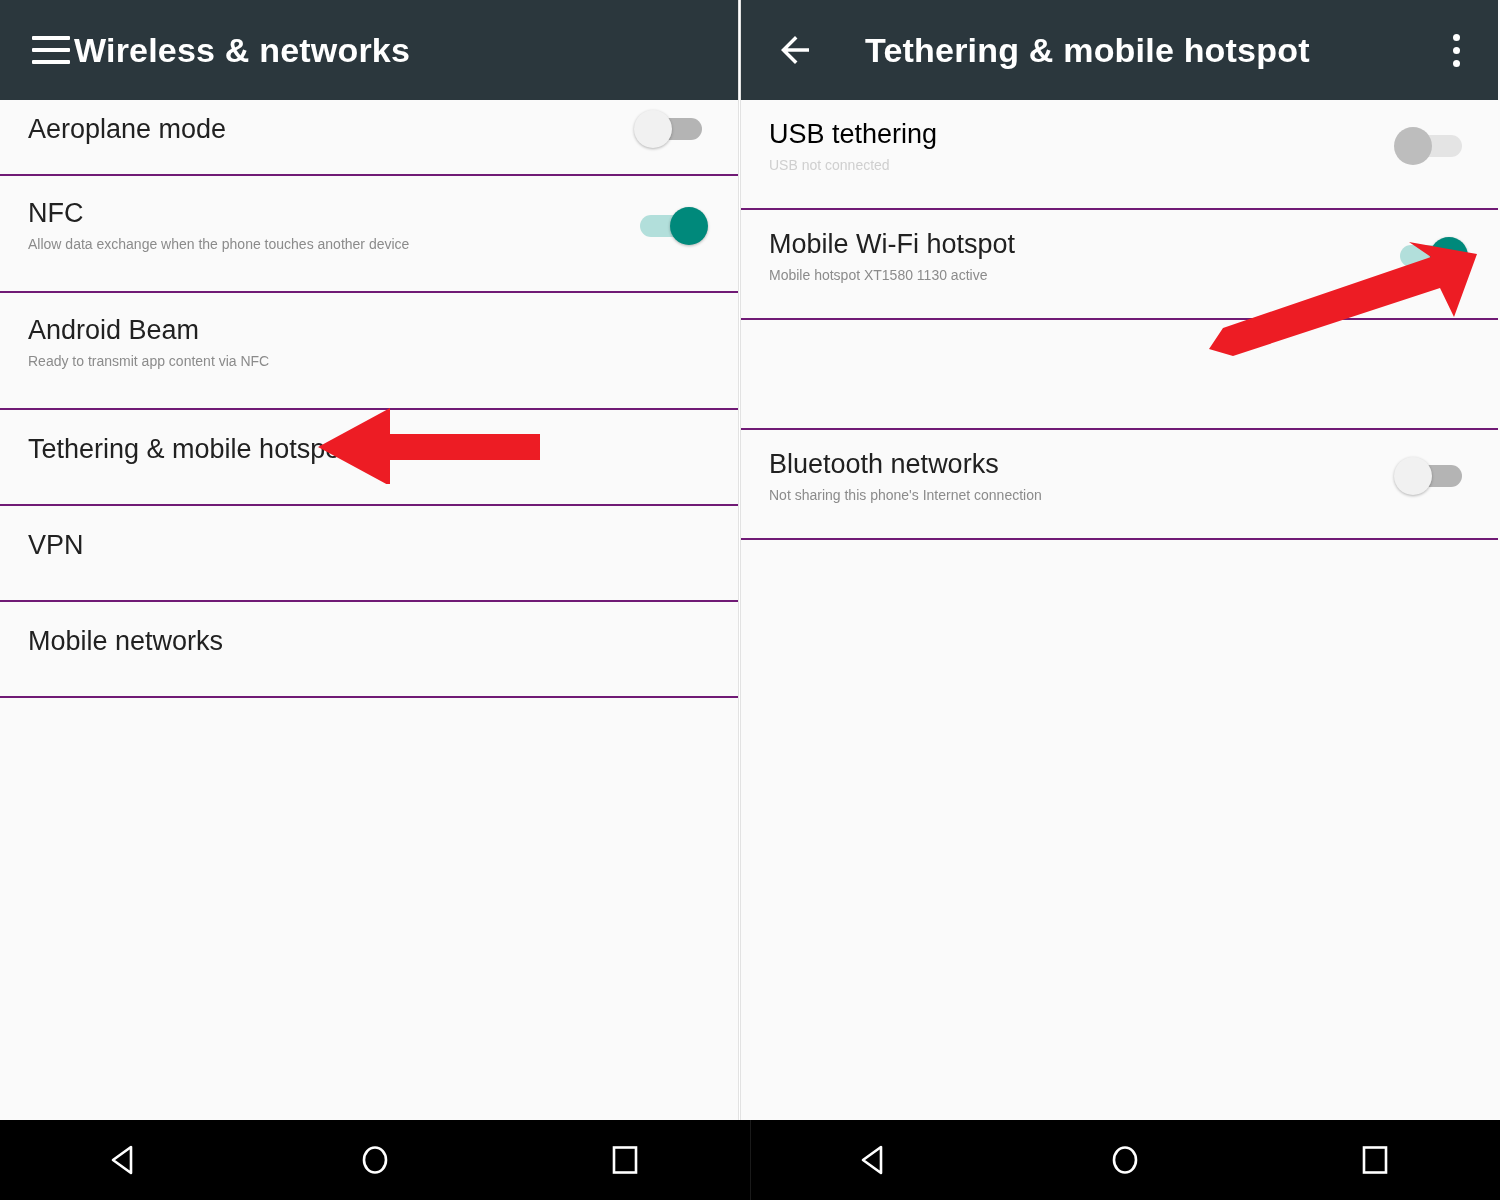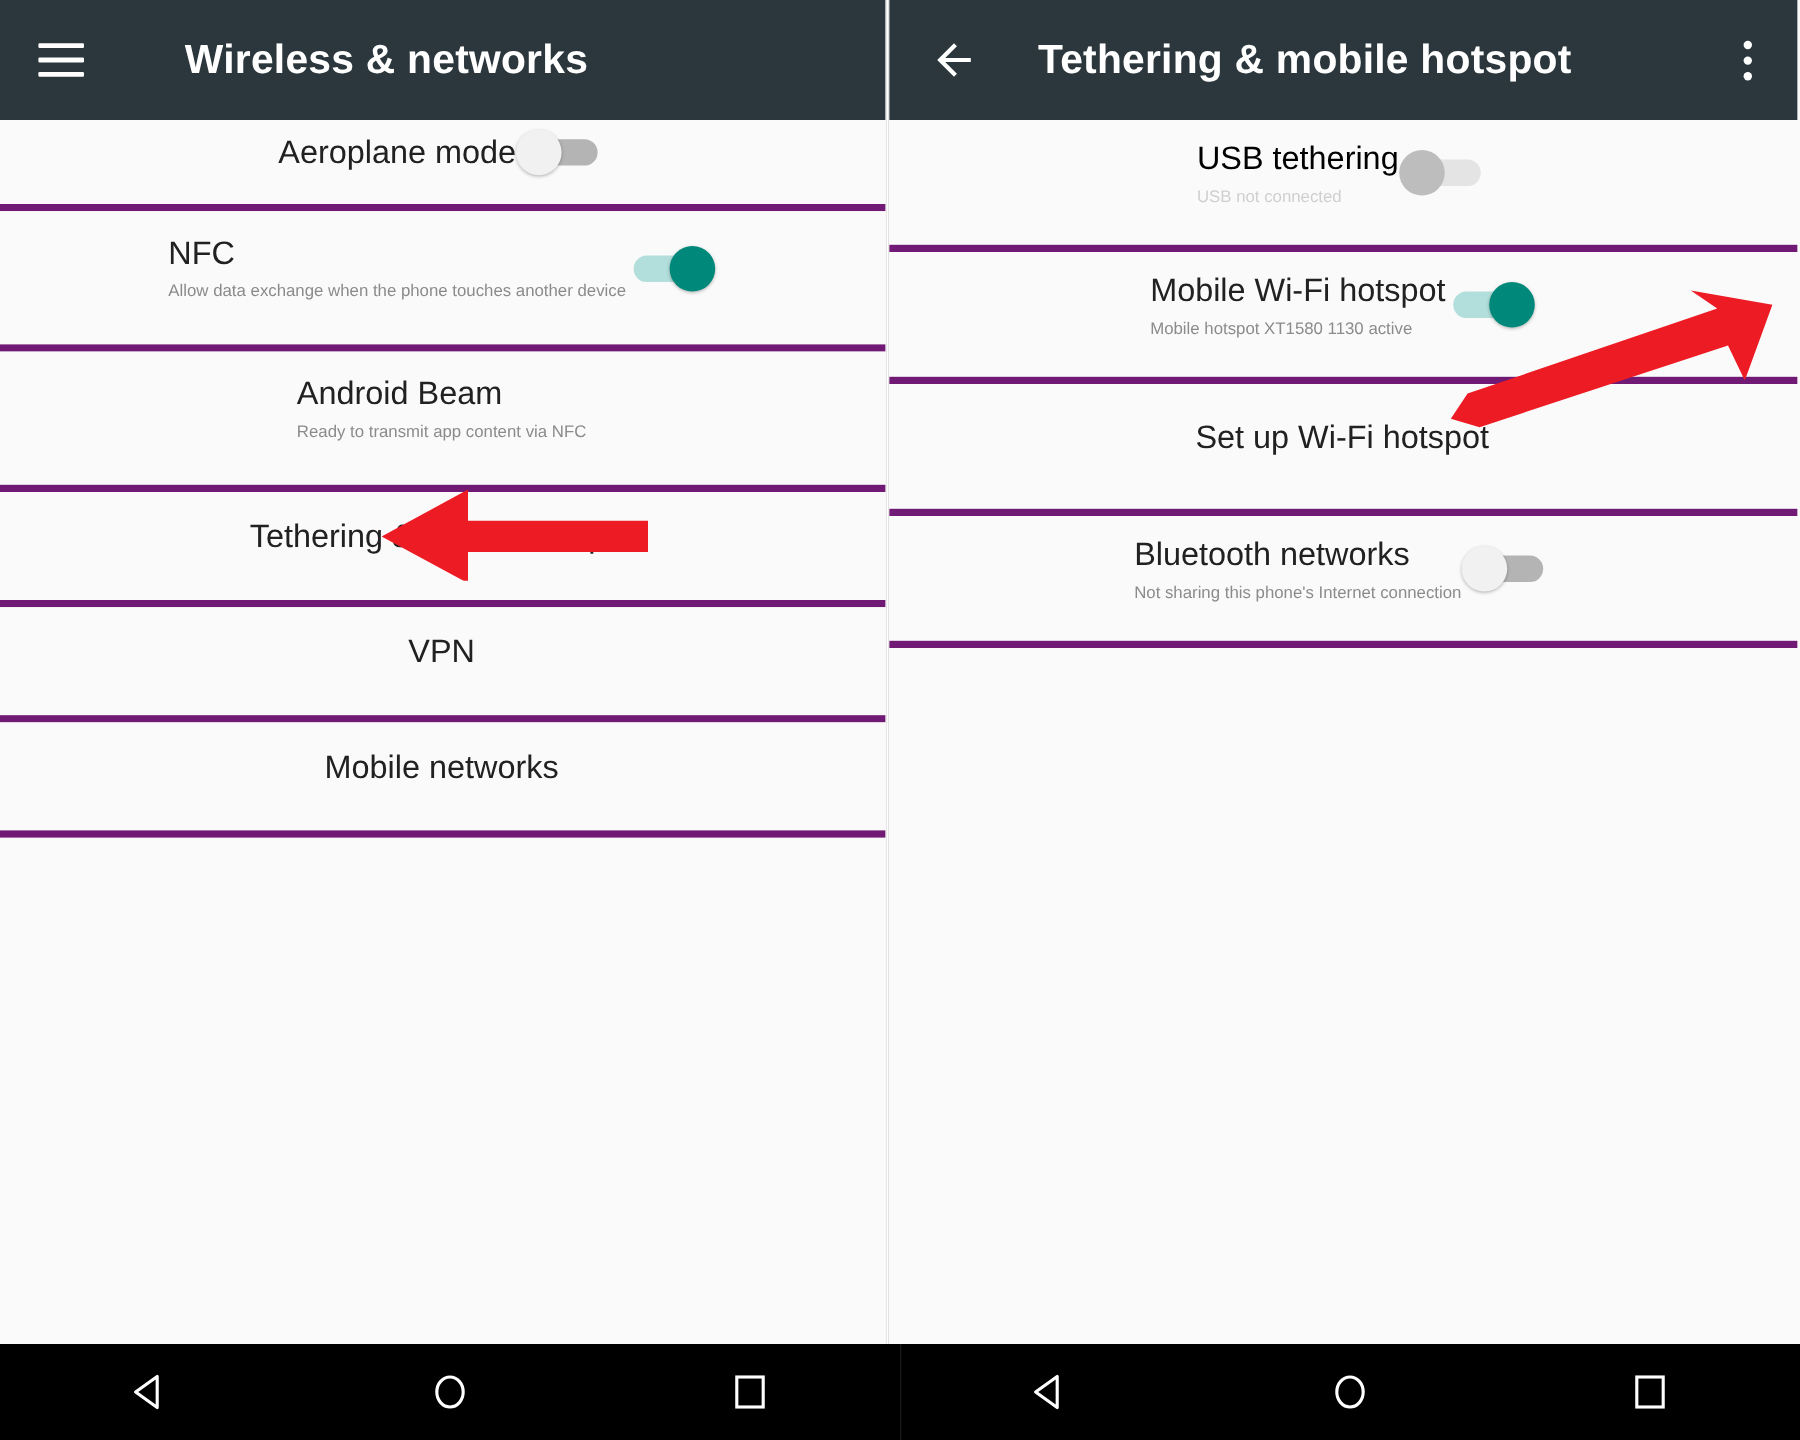--- a/index.html
+++ b/index.html
@@ -57,21 +57,21 @@
     position: relative;
     box-sizing: border-box;
   }
   .appbar-title {
     color: #ffffff;
     font-size: 34px;
     font-weight: bold;
     letter-spacing: 0.2px;
     white-space: nowrap;
   }
-  .appbar-left .appbar-title { margin-left: 80px; }
+  .appbar-left .appbar-title { }
   .appbar-right .appbar-title { margin-left: 46px; }
 
   .nav-icon {
     width: 46px;
     height: 46px;
     margin-left: 28px;
     display: flex;
     flex-direction: column;
     justify-content: center;
     align-items: center;
@@ -117,22 +117,22 @@
   }
 
   
   .list {
     background: #fafafa;
   }
   .row {
     position: relative;
     display: flex;
     align-items: center;
-    justify-content: center;
-    border-bottom: 6px solid #701a75;
+    justify-content: space-between;
+    border-bottom: 2px solid #701a75;
     box-sizing: border-box;
     padding: 0 30px 16px 28px;
     background: #fafafa;
   }
   .row.single { height: 76px; }
   .row.double { height: 110px; }
   .row.double-l { height: 117px; }
   .row.tall { height: 96px; }
 
   .row-texts {
@@ -341,21 +341,20 @@
             <div class="row-sub">Mobile hotspot XT1580 1130 active</div>
           </div>
           <div class="switch on">
             <span class="track"></span>
             <span class="knob"></span>
           </div>
         </div>
 
         <div class="row double">
           <div class="row-texts">
-            <div class="row-title">Set up Wi-Fi hotspot</div>
           </div>
         </div>
 
         <div class="row double">
           <div class="row-texts">
             <div class="row-title">Bluetooth networks</div>
             <div class="row-sub">Not sharing this phone's Internet connection</div>
           </div>
           <div class="switch off">
             <span class="track"></span>

